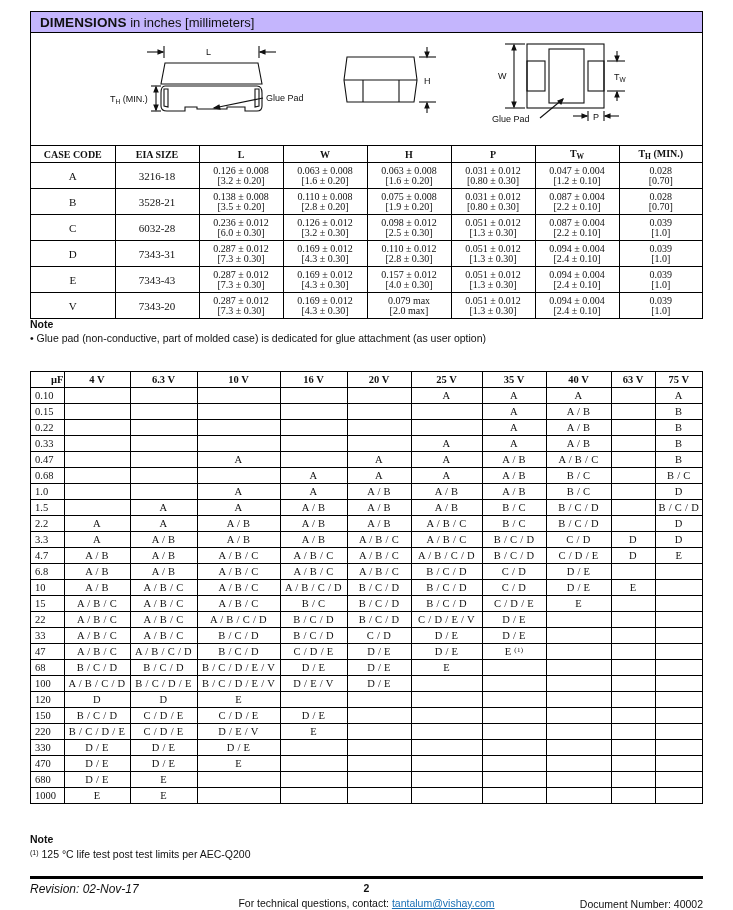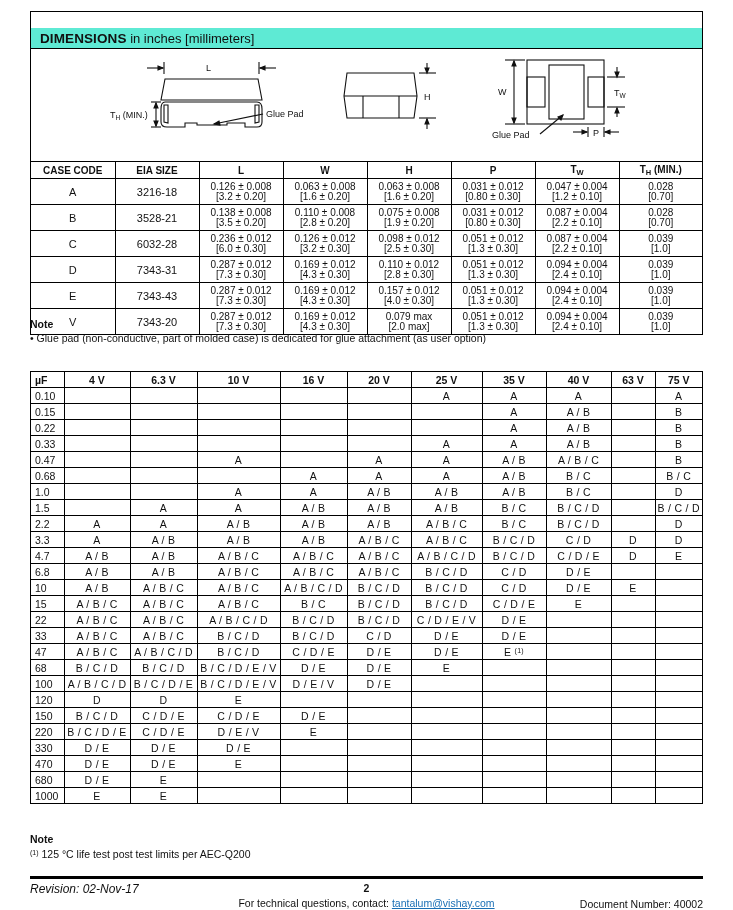--- a/index.html
+++ b/index.html
@@ -1,39 +1,39 @@
 <!DOCTYPE html>
 <html><head>
 <meta charset="utf-8">
 <style>
   html, body { margin: 0; padding: 0; background: #ffffff; }
   body { width: 733px; height: 910px; position: relative; font-family: "Liberation Sans", sans-serif; color: #111; overflow: hidden; }
   .panel { position: absolute; left: 30px; width: 673px; border: 1px solid #000; box-sizing: border-box; }
-  .panel-head { background: #5eead4; border-bottom: 1px solid #000; height: 21px; line-height: 21px; padding-left: 9px; font-size: 13px; box-sizing: border-box; margin-top: 16px; }
+  .panel-head { background: #c4b5fd; border-bottom: 1px solid #000; height: 21px; line-height: 21px; padding-left: 9px; font-size: 13px; box-sizing: border-box; }
   .panel-head b { font-weight: 900; font-size: 13.5px; letter-spacing: 0.1px; }
   .panel-head .sub { font-weight: normal; font-size: 13px; }
   #dims { top: 11px; }
   .drawing { position: relative; height: 112px; border-bottom: 1px solid #000; }
   .drawing svg { position: absolute; left: 0; top: 0; }
-  table { border-collapse: collapse; width: 100%; table-layout: fixed; }
+  table { border-collapse: collapse; width: 100%; table-layout: fixed; font-family: Liberation Serif, serif; }
   td, th { border: 1px solid #000; text-align: center; padding: 0; font-size: 10px; }
   table tr:first-child th, table tr:first-child td { border-top: none; }
   table tr th:first-child, table tr td:first-child { border-left: none; }
   table tr th:last-child, table tr td:last-child { border-right: none; }
   table tr:last-child td { border-bottom: none; }
   #dim-table th { height: 16px; font-size: 10px; font-weight: bold; }
   #dim-table td { height: 25px; line-height: 10px; font-size: 10px; }
   #dim-table td.code, #dim-table td.eia { font-size: 11px; }
   .note-title { position: absolute; left: 30px; font-weight: bold; font-size: 10.5px; }
   .note-text { position: absolute; left: 30px; font-size: 10.5px; }
   #rat { top: 371px; }
   #rat-table th { height: 15px; font-size: 10.5px; font-weight: bold; }
   #rat-table td { height: 15px; font-size: 10.5px; letter-spacing: 0.3px; }
   #rat-table td.cap { text-align: left; padding-left: 4px; letter-spacing: 0; }
-  #rat-table th.cap { text-align: left; padding-left: 4px; }
+  #rat-table th.cap { text-align: right; padding-left: 4px; }
   sup { font-size: 7px; vertical-align: 3px; }
   .rule { position: absolute; left: 30px; width: 673px; height: 3px; background: #000; top: 876px; }
   .footer-left { position: absolute; left: 30px; top: 882px; font-size: 12px; font-style: italic; }
   .footer-center { position: absolute; left: 0; width: 733px; text-align: center; top: 882px; font-size: 10.5px; font-weight: bold; }
   .footer-right { position: absolute; right: 30px; top: 898px; font-size: 10.5px; }
   .footer-contact { position: absolute; left: 0; width: 733px; text-align: center; top: 897px; font-size: 10.5px; }
   .footer-contact a { color: #1a6fb5; text-decoration: underline; }
 </style>
 </head>
 <body>

